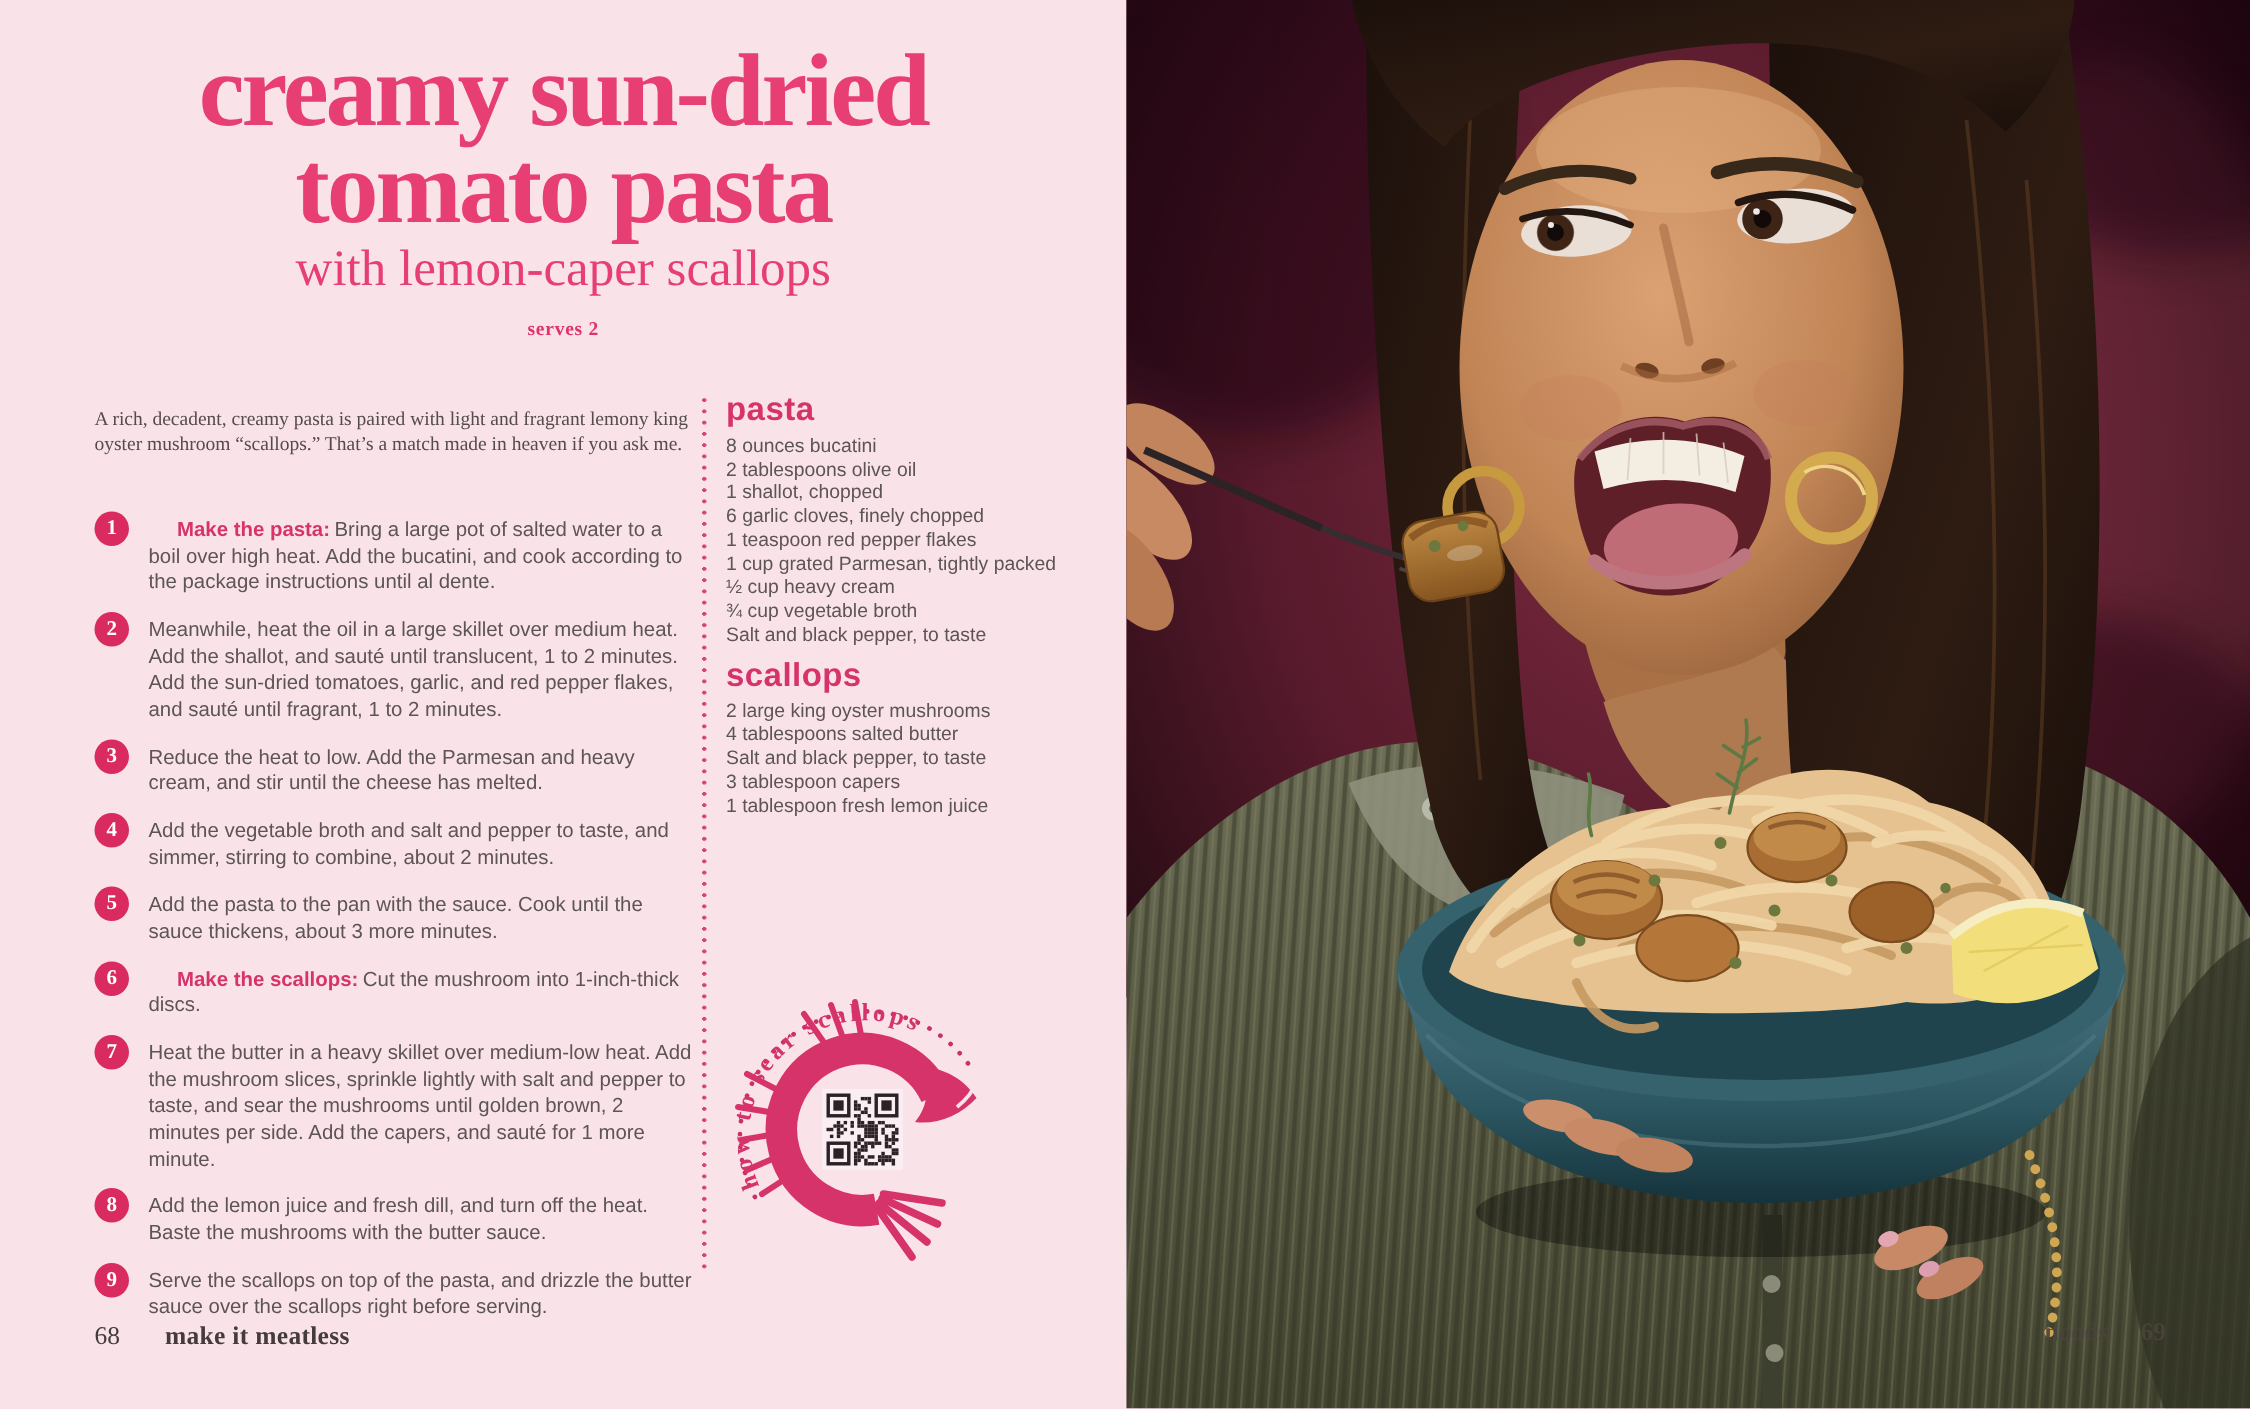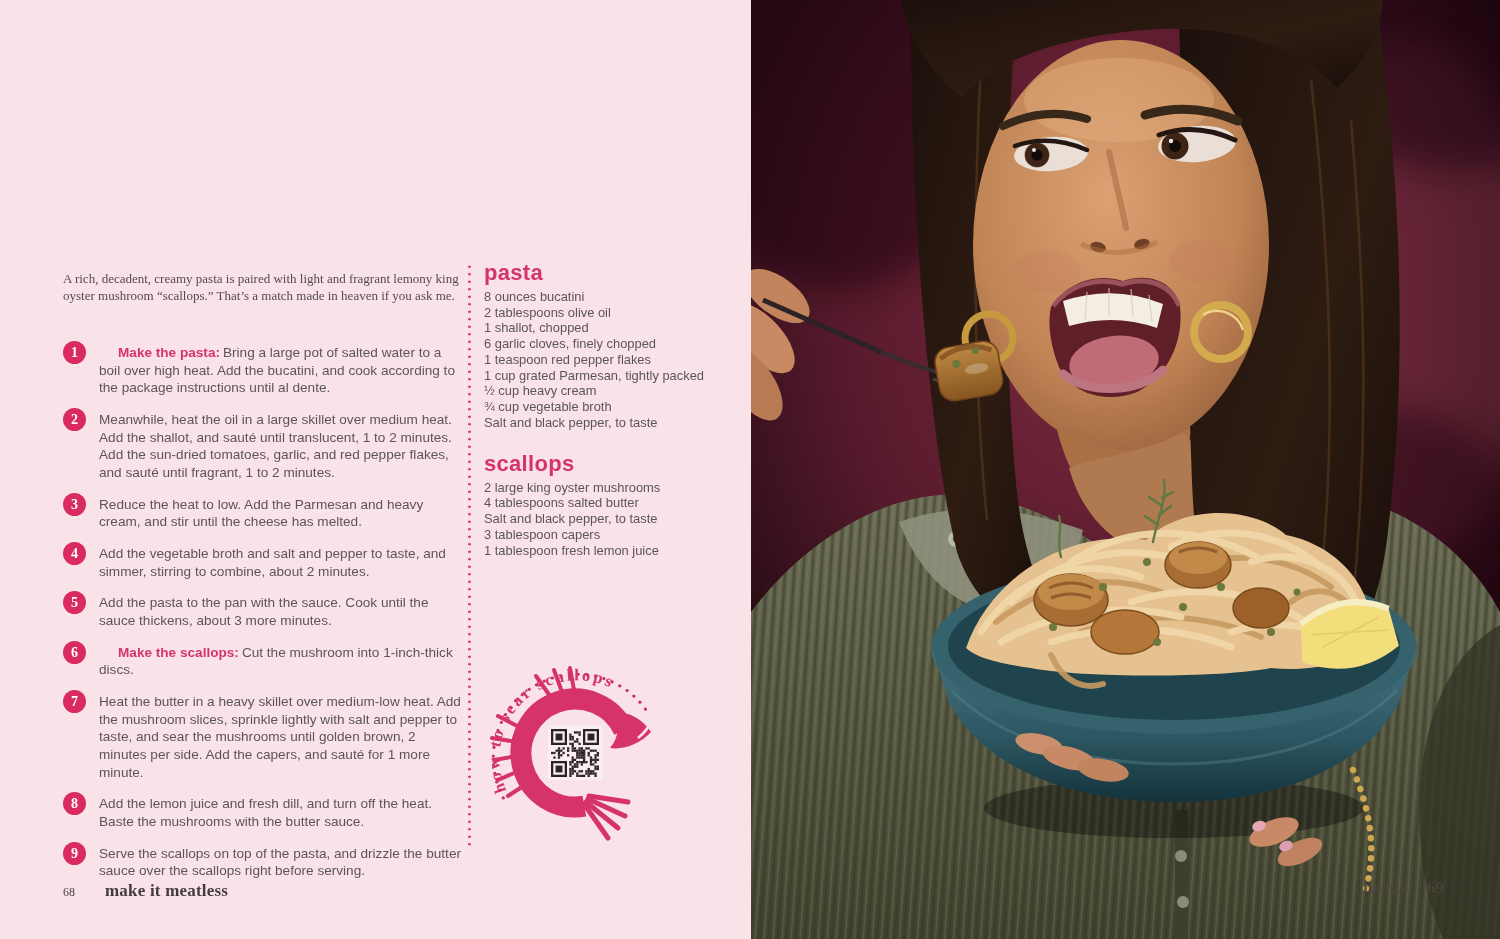--- a/index.html
+++ b/index.html
@@ -33,36 +33,42 @@
 
   
   .divider{position:absolute;left:468px;top:263px;width:3px;height:584px;
            background-image:radial-gradient(circle,#d6407a 1.25px,rgba(0,0,0,0) 1.45px);
            background-size:3px 7.5px;background-repeat:repeat-y;}
 
   
   .ingredients{position:absolute;left:484px;top:260px;width:255px;}
   .ing-title{margin:0 0 3px;font-family:Liberation Sans, sans-serif;font-weight:700;
              font-size:22px;color:#d6336b;letter-spacing:.3px;}
-  .ing-section + .ing-section{margin-top:20px;}
+  .ing-section + .ing-section{margin-top:6px;}
   .ing-item{font-size:12.9px;line-height:1.22;color:#5d5456;padding-left:11px;text-indent:-11px;}
 
   
   .stamp{position:absolute;left:470px;top:650px;width:212px;height:212px;}
 
   
   .footer-left{position:absolute;left:63px;bottom:38px;font-family:"Liberation Serif",serif;color:#443b3e;}
-  .footer-left .pg{font-size:12px;}
+  .footer-left .pg{font-size:17px;}
   .footer-left .sec{font-weight:700;font-size:17px;margin-left:26px;letter-spacing:.2px;}
 </style>
 </head>
 <body>
 
 <div class="page-left">
 
+  <div class="recipe-header">
+    <h1 class="recipe-title"><span>creamy sun-dried</span><br>
+      <span>tomato pasta</span></h1>
+    <div class="recipe-subtitle">with lemon-caper scallops</div>
+    <div class="serves">serves 2</div>
+  </div>
 
   <p class="intro">A rich, decadent, creamy pasta is paired with light and fragrant lemony king oyster mushroom “scallops.” That’s a match made in heaven if you ask me.</p>
 
   <div class="steps">
 
       <div class="step">
         <span class="step-num">1</span>
         <p class="step-text"><b class="step-lead">Make the pasta:</b><span>Bring a large pot of salted water to a boil over high heat. Add the bucatini, and cook according to the package instructions until al dente.</span></p>
       </div>
 

